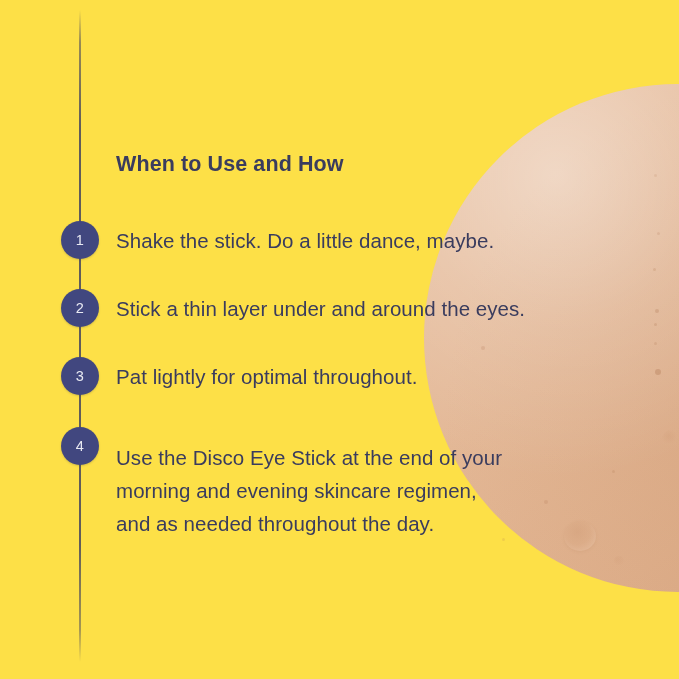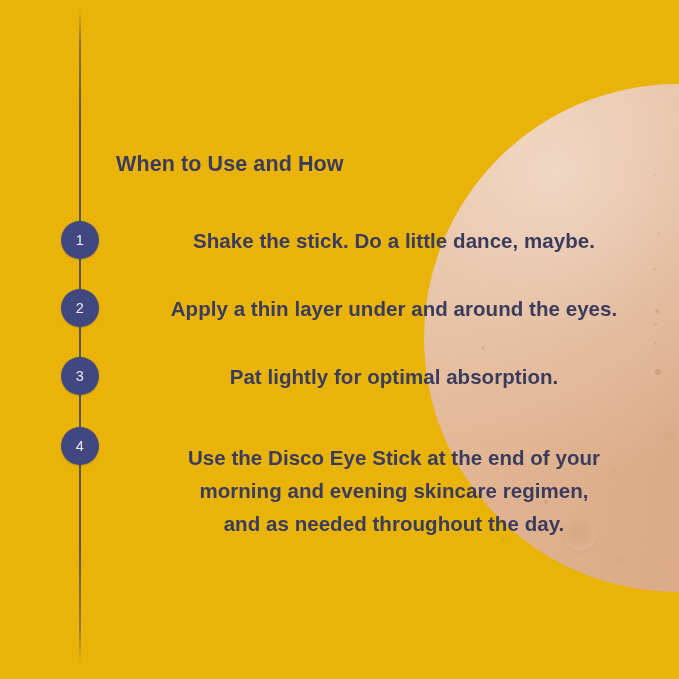--- a/index.html
+++ b/index.html
@@ -11,23 +11,22 @@
     height: 679px;
     overflow: hidden;
     font-family: "Liberation Sans", sans-serif;
     background: #F7F3F2;
   }
 
   #card {
     position: relative;
     width: 679px;
     height: 679px;
-    background: #eab308;
+    background: #fde047;
     overflow: hidden;
-    text-align: center;
   }
 
   
   #product-swatch {
     position: absolute;
     left: 424px;
     top: 84px;
     width: 508px;
     height: 508px;
     border-radius: 50%;
@@ -125,21 +124,21 @@
     font-weight: normal;
     color: #E9EAF3;
     line-height: 1;
     letter-spacing: 0.2px;
   }
   .step-text {
     position: absolute;
     left: 116px;
     width: 556px;
     font-size: 20.5px;
-    font-weight: bold;
+    font-weight: normal;
     color: #3A3C5E;
     line-height: 33px;
     letter-spacing: 0.05px;
     white-space: pre-line;
   }
 
   
   #step-1 .step-badge { top: 221px; }
   #step-1 .step-text  { top: 224px; }
 
@@ -183,28 +182,28 @@
       <div class="step-badge">
         <span class="step-badge-number">1</span>
       </div>
       <div class="step-text">Shake the stick. Do a little dance, maybe.</div>
     </li>
 
     <li class="step-item" id="step-2">
       <div class="step-badge">
         <span class="step-badge-number">2</span>
       </div>
-      <div class="step-text">Apply a thin layer under and around the eyes.</div>
+      <div class="step-text">Stick a thin layer under and around the eyes.</div>
     </li>
 
     <li class="step-item" id="step-3">
       <div class="step-badge">
         <span class="step-badge-number">3</span>
       </div>
-      <div class="step-text">Pat lightly for optimal absorption.</div>
+      <div class="step-text">Pat lightly for optimal throughout.</div>
     </li>
 
     <li class="step-item" id="step-4">
       <div class="step-badge">
         <span class="step-badge-number">4</span>
       </div>
       <div class="step-text">Use the Disco Eye Stick at the end of your
 morning and evening skincare regimen,
 and as needed throughout the day.</div>
     </li>

